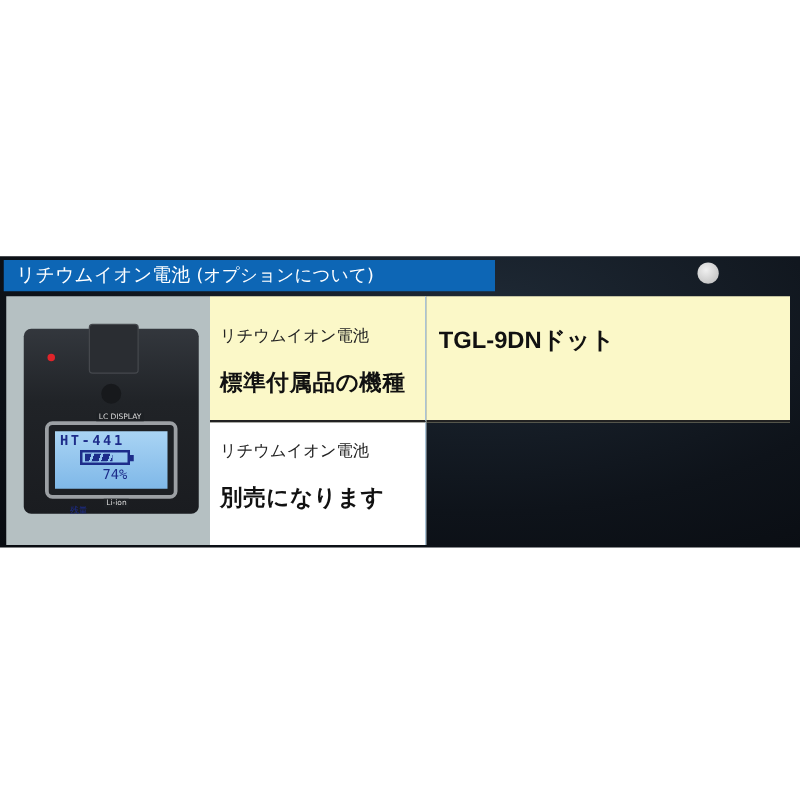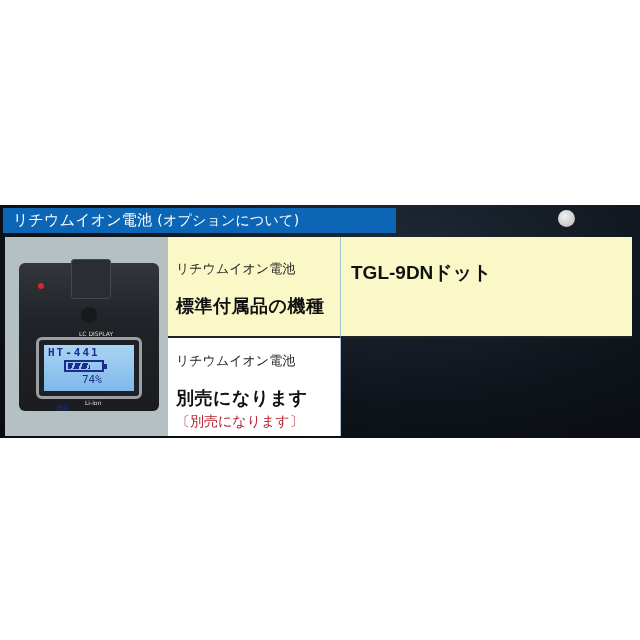--- a/index.html
+++ b/index.html
@@ -103,16 +103,15 @@
       <span class="small">リチウムイオン電池</span>
       <span class="big">標準付属品の機種</span>
     </div>
     <div class="row1 models" style="padding-top:22px;">
       <span class="line">TGL-9DNドット</span>
     </div>
 
     <div class="label-cell row2 c2" style="padding-top:14px;">
       <span class="small">リチウムイオン電池</span>
       <span class="big">別売になります</span>
-      <span class="red">〔別売になります〕</span>
     </div>
   </div>
 </div>
 
 </body></html>

